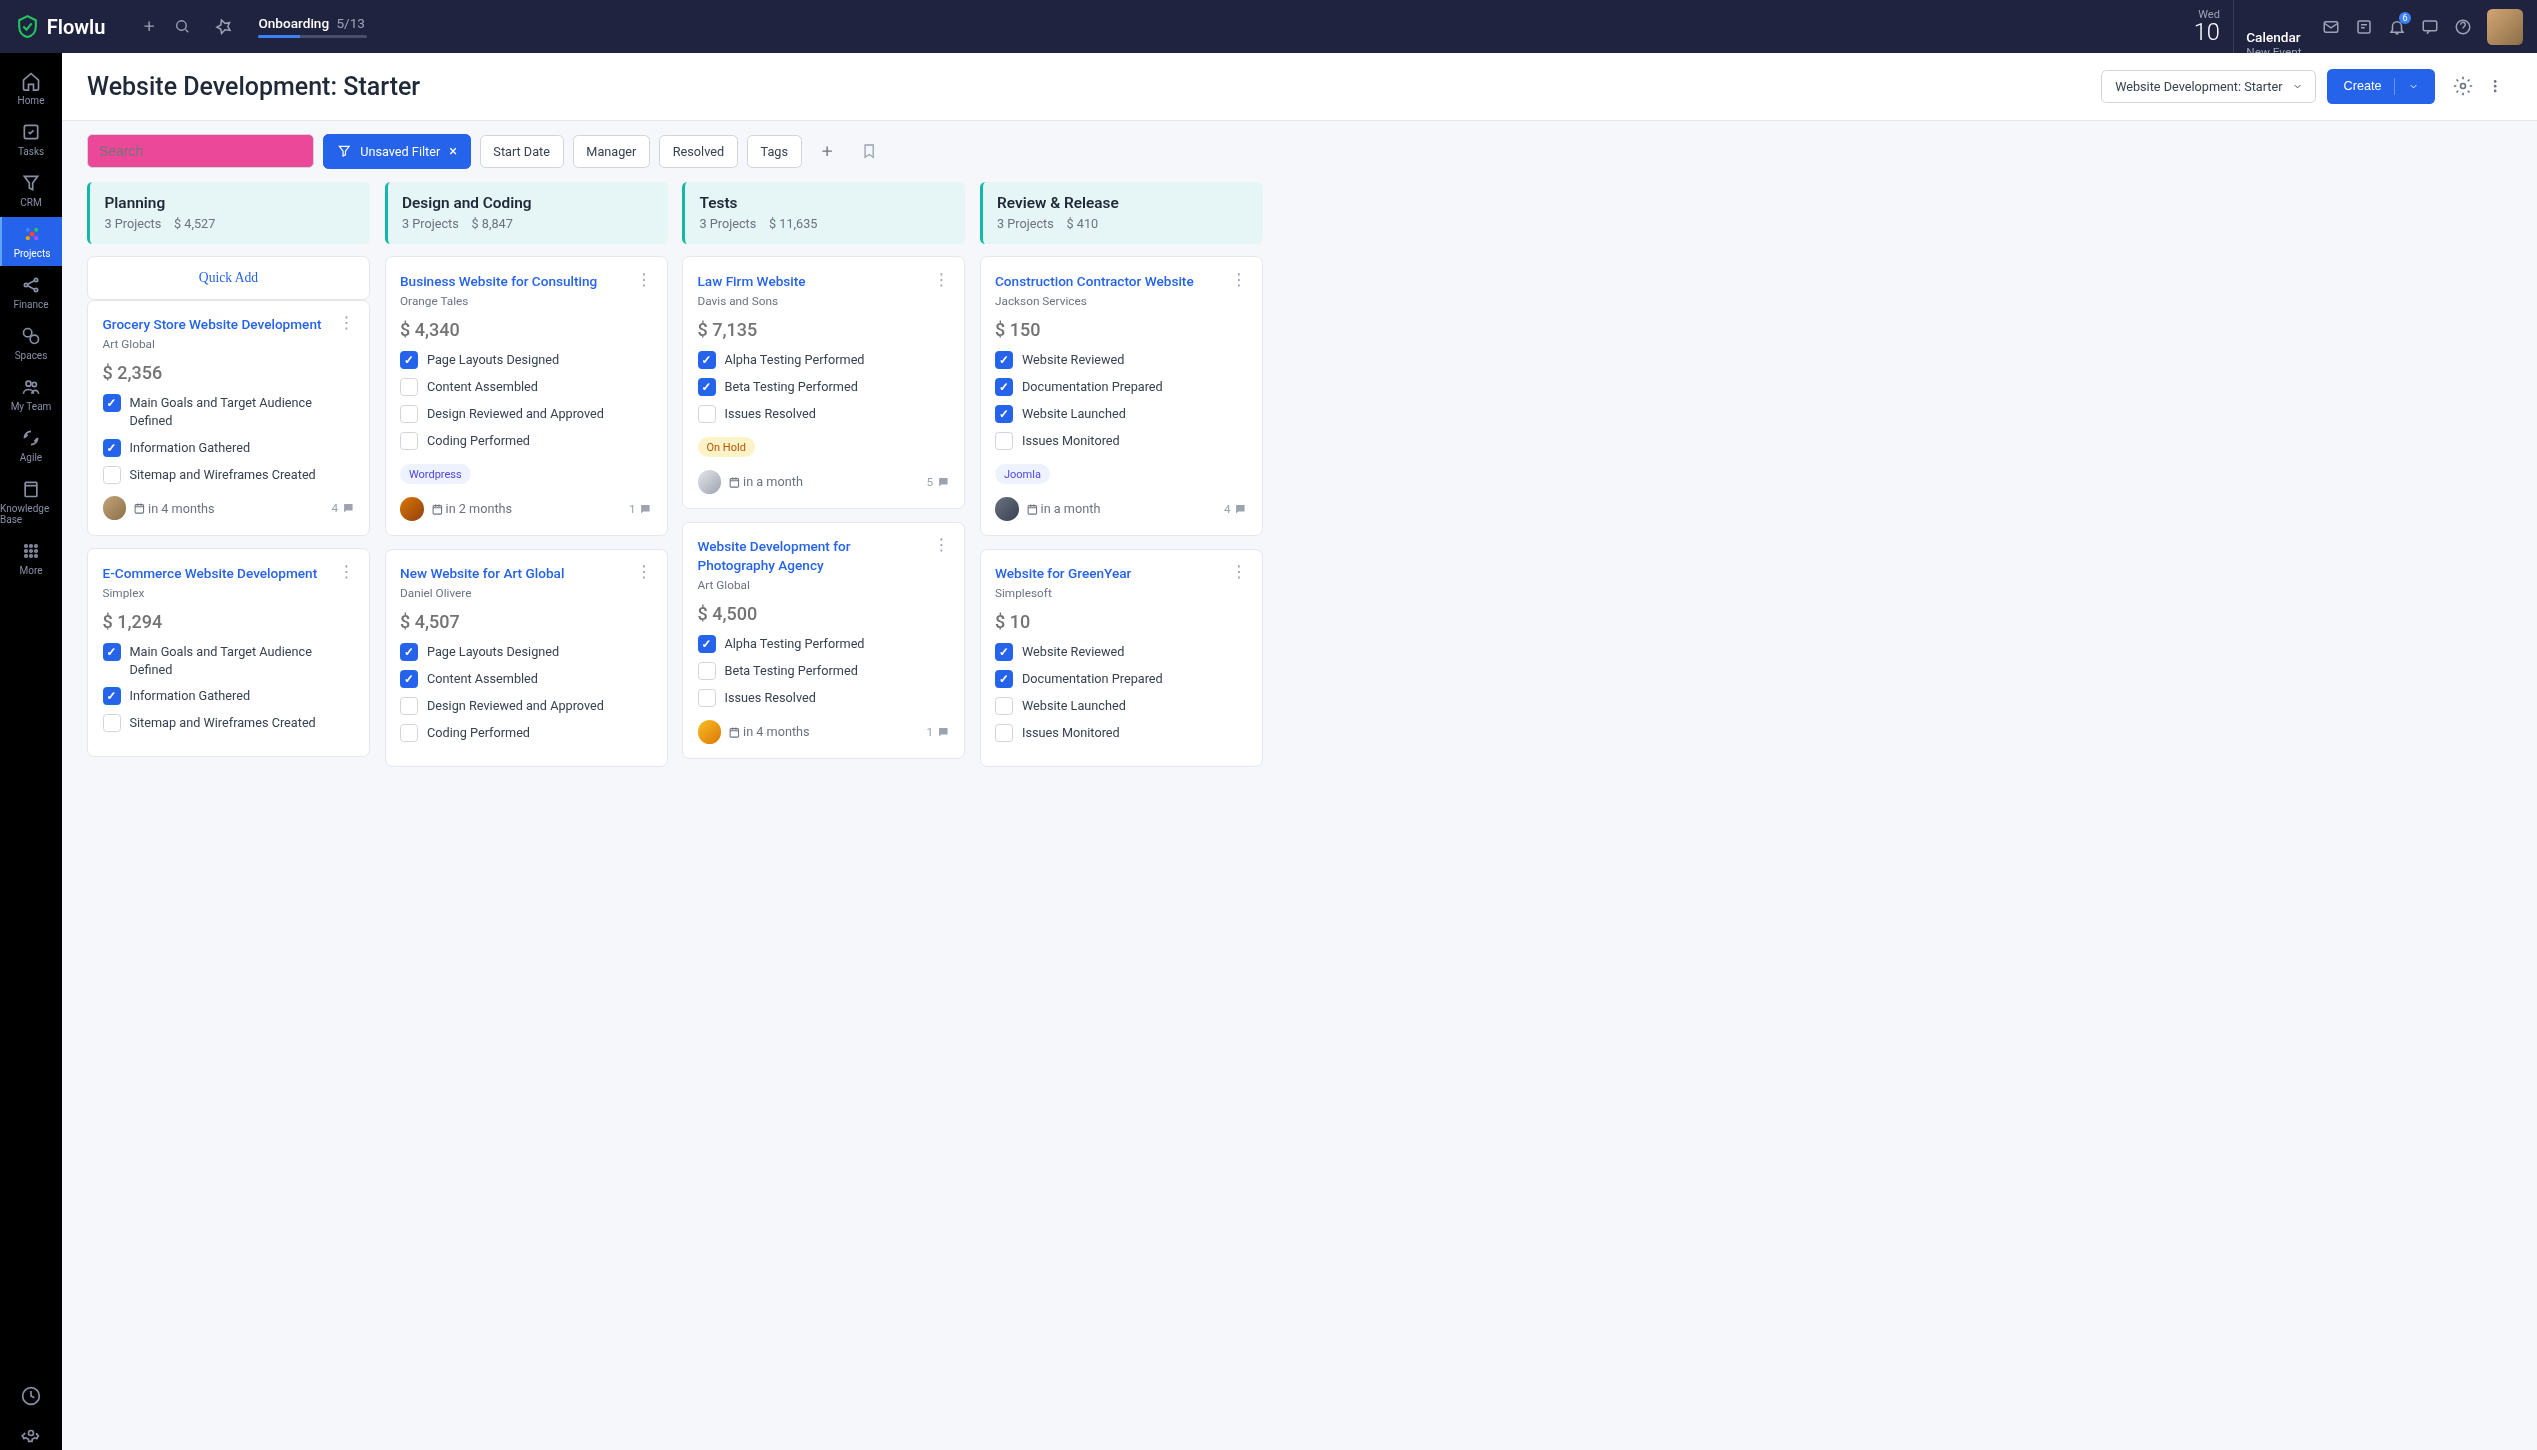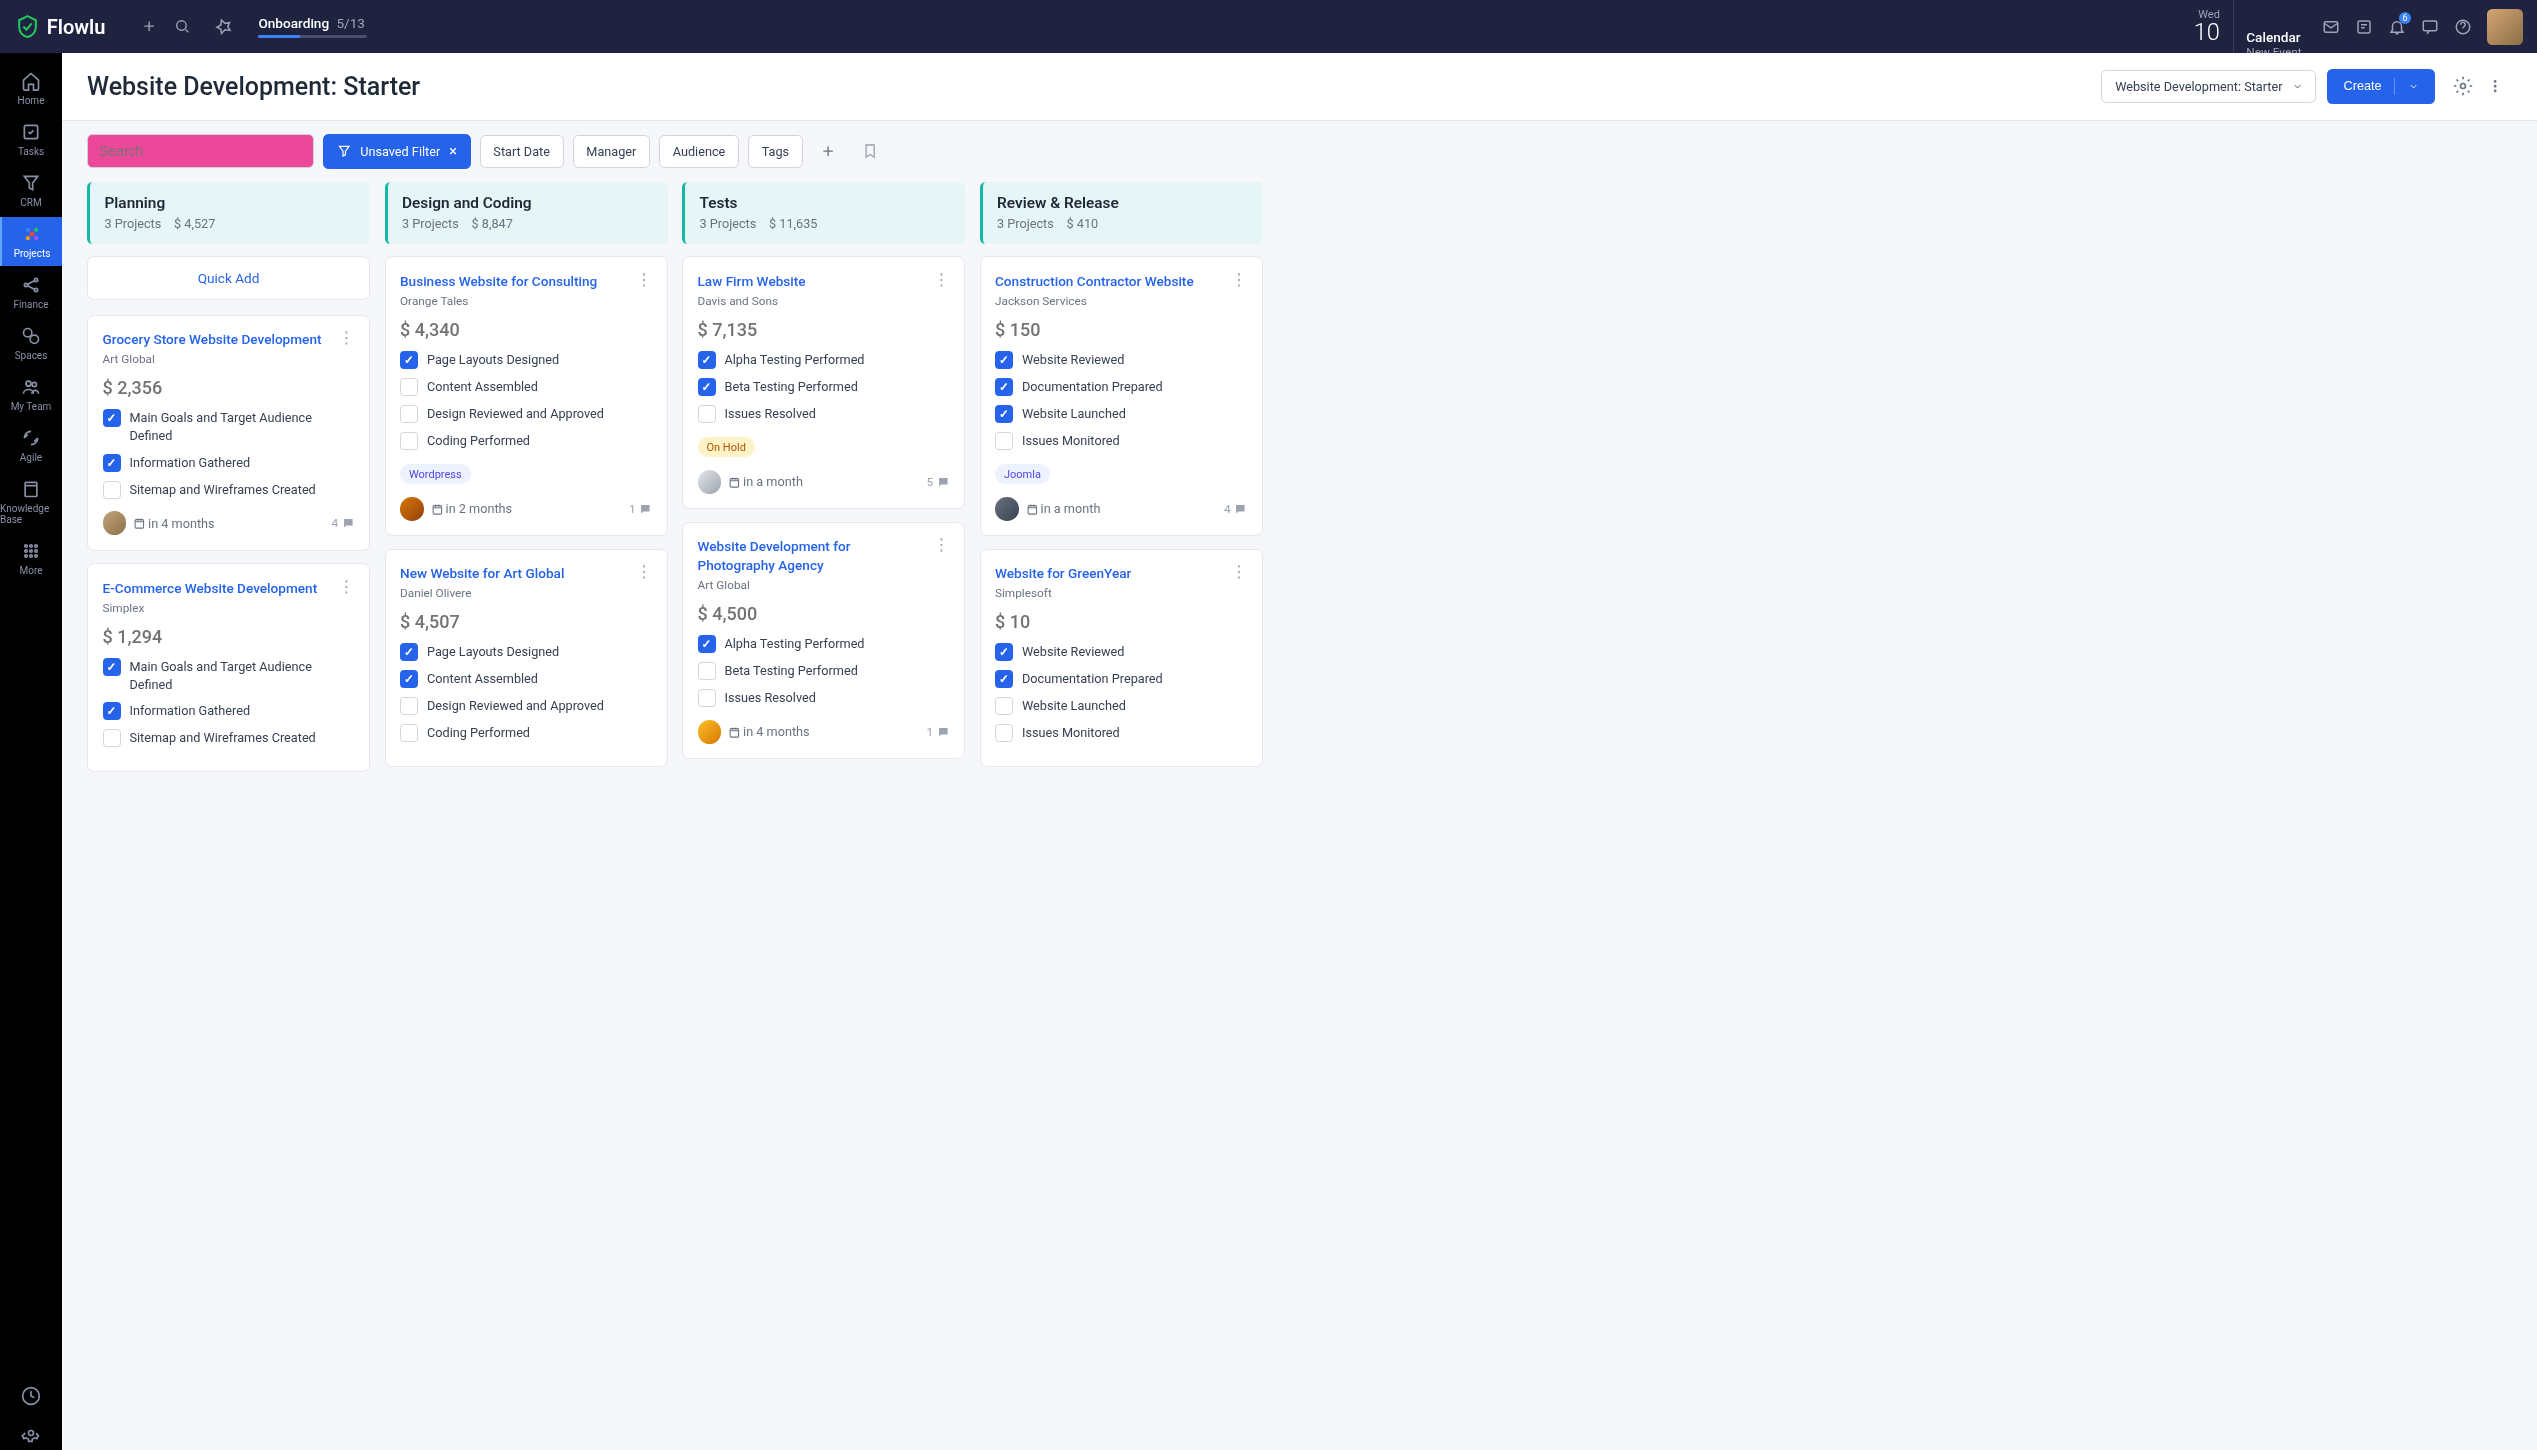--- a/index.html
+++ b/index.html
@@ -51,21 +51,21 @@
 .filter-chip.active { background: #2563eb; color: #fff; border-color: #2563eb; display: flex; align-items: center; gap: 9px; }
 .filter-chip.active .x { font-size: 14.5px; }
 .filter-funnel { width: 14.5px; height: 14.5px; }
 
 
 .board { display: flex; gap: 14.5px; padding: 0 25px 25px; background: #f5f7fa; min-height: calc(100% - 118px); }
 .column { width: 283px; flex-shrink: 0; }
 .column-header { background: #e6f5f5; border-left: 3.6px solid #14b8a6; border-radius: 5.4px; padding: 12.7px 14.5px; margin-bottom: 12.7px; }
 .column-title { font-size: 15.4px; font-weight: 600; color: #1f2937; margin-bottom: 3.6px; }
 .column-meta { display: flex; gap: 12.7px; font-size: 12.7px; color: #6b7280; }
-.quick-add { background: #fff; border: 0.9px solid #e5e7eb; border-radius: 7.3px; padding: 12.7px; text-align: center; color: #2563eb; font-size: 13.6px; cursor: pointer; margin-bottom: 15px; }
+.quick-add { background: #fff; border: 0.9px solid #e5e7eb; border-radius: 7.3px; padding: 12.7px; text-align: center; color: #2563eb; font-size: 13.6px; cursor: pointer; margin-bottom: 0; font-family: Liberation Serif, serif; }
 
 
 .card { background: #fff; border: 0.9px solid #e5e7eb; border-radius: 7.3px; padding: 14.5px; margin-bottom: 12.7px; }
 .card-top { display: flex; justify-content: space-between; align-items: flex-start; gap: 7.3px; }
 .card-title { color: #2563eb; font-size: 13.6px; font-weight: 500; line-height: 1.4; cursor: pointer; }
 .card-menu { color: #9ca3af; cursor: pointer; font-size: 16.3px; line-height: 1; flex-shrink: 0; }
 .card-client { color: #6b7280; font-size: 11.8px; margin-top: 3px; }
 .card-amount { font-size: 18px; font-weight: 500; color: #737373; margin: 11px 0; }
 .check-row { display: flex; align-items: flex-start; gap: 9px; margin-bottom: 9px; }
 .check { width: 18px; height: 18px; border-radius: 3.6px; flex-shrink: 0; border: 1.4px solid #d1d5db; display: flex; align-items: center; justify-content: center; }
@@ -293,21 +293,21 @@
       <div class="filter-chip active">
         <svg class="filter-funnel" viewBox="0 0 24 24" fill="none" stroke="currentColor" stroke-width="2">
             <path d="M4 4h16l-6 8v6l-4 2v-8z"></path>
           </svg>
         <span>Unsaved Filter</span>
         <span class="x">×</span>
       </div>
       <div id="filter-chips" style="display:flex;gap:9px">
           <div class="filter-chip">Start Date</div>
           <div class="filter-chip">Manager</div>
-          <div class="filter-chip">Audience</div>
+          <div class="filter-chip">Resolved</div>
           <div class="filter-chip">Tags</div>
         </div>
       <div class="header-icon-btn" style="color:#6b7280">
         <svg width="16.3" height="16.3" viewBox="0 0 24 24" fill="none" stroke="currentColor" stroke-width="2">
             <path d="M12 5v14M5 12h14"></path>
           </svg>
       </div>
       <div class="header-icon-btn" style="color:#9ca3af">
         <svg width="16.3" height="16.3" viewBox="0 0 24 24" fill="none" stroke="currentColor" stroke-width="2">
             <path d="M6 3h12v18l-6-4-6 4z"></path>

